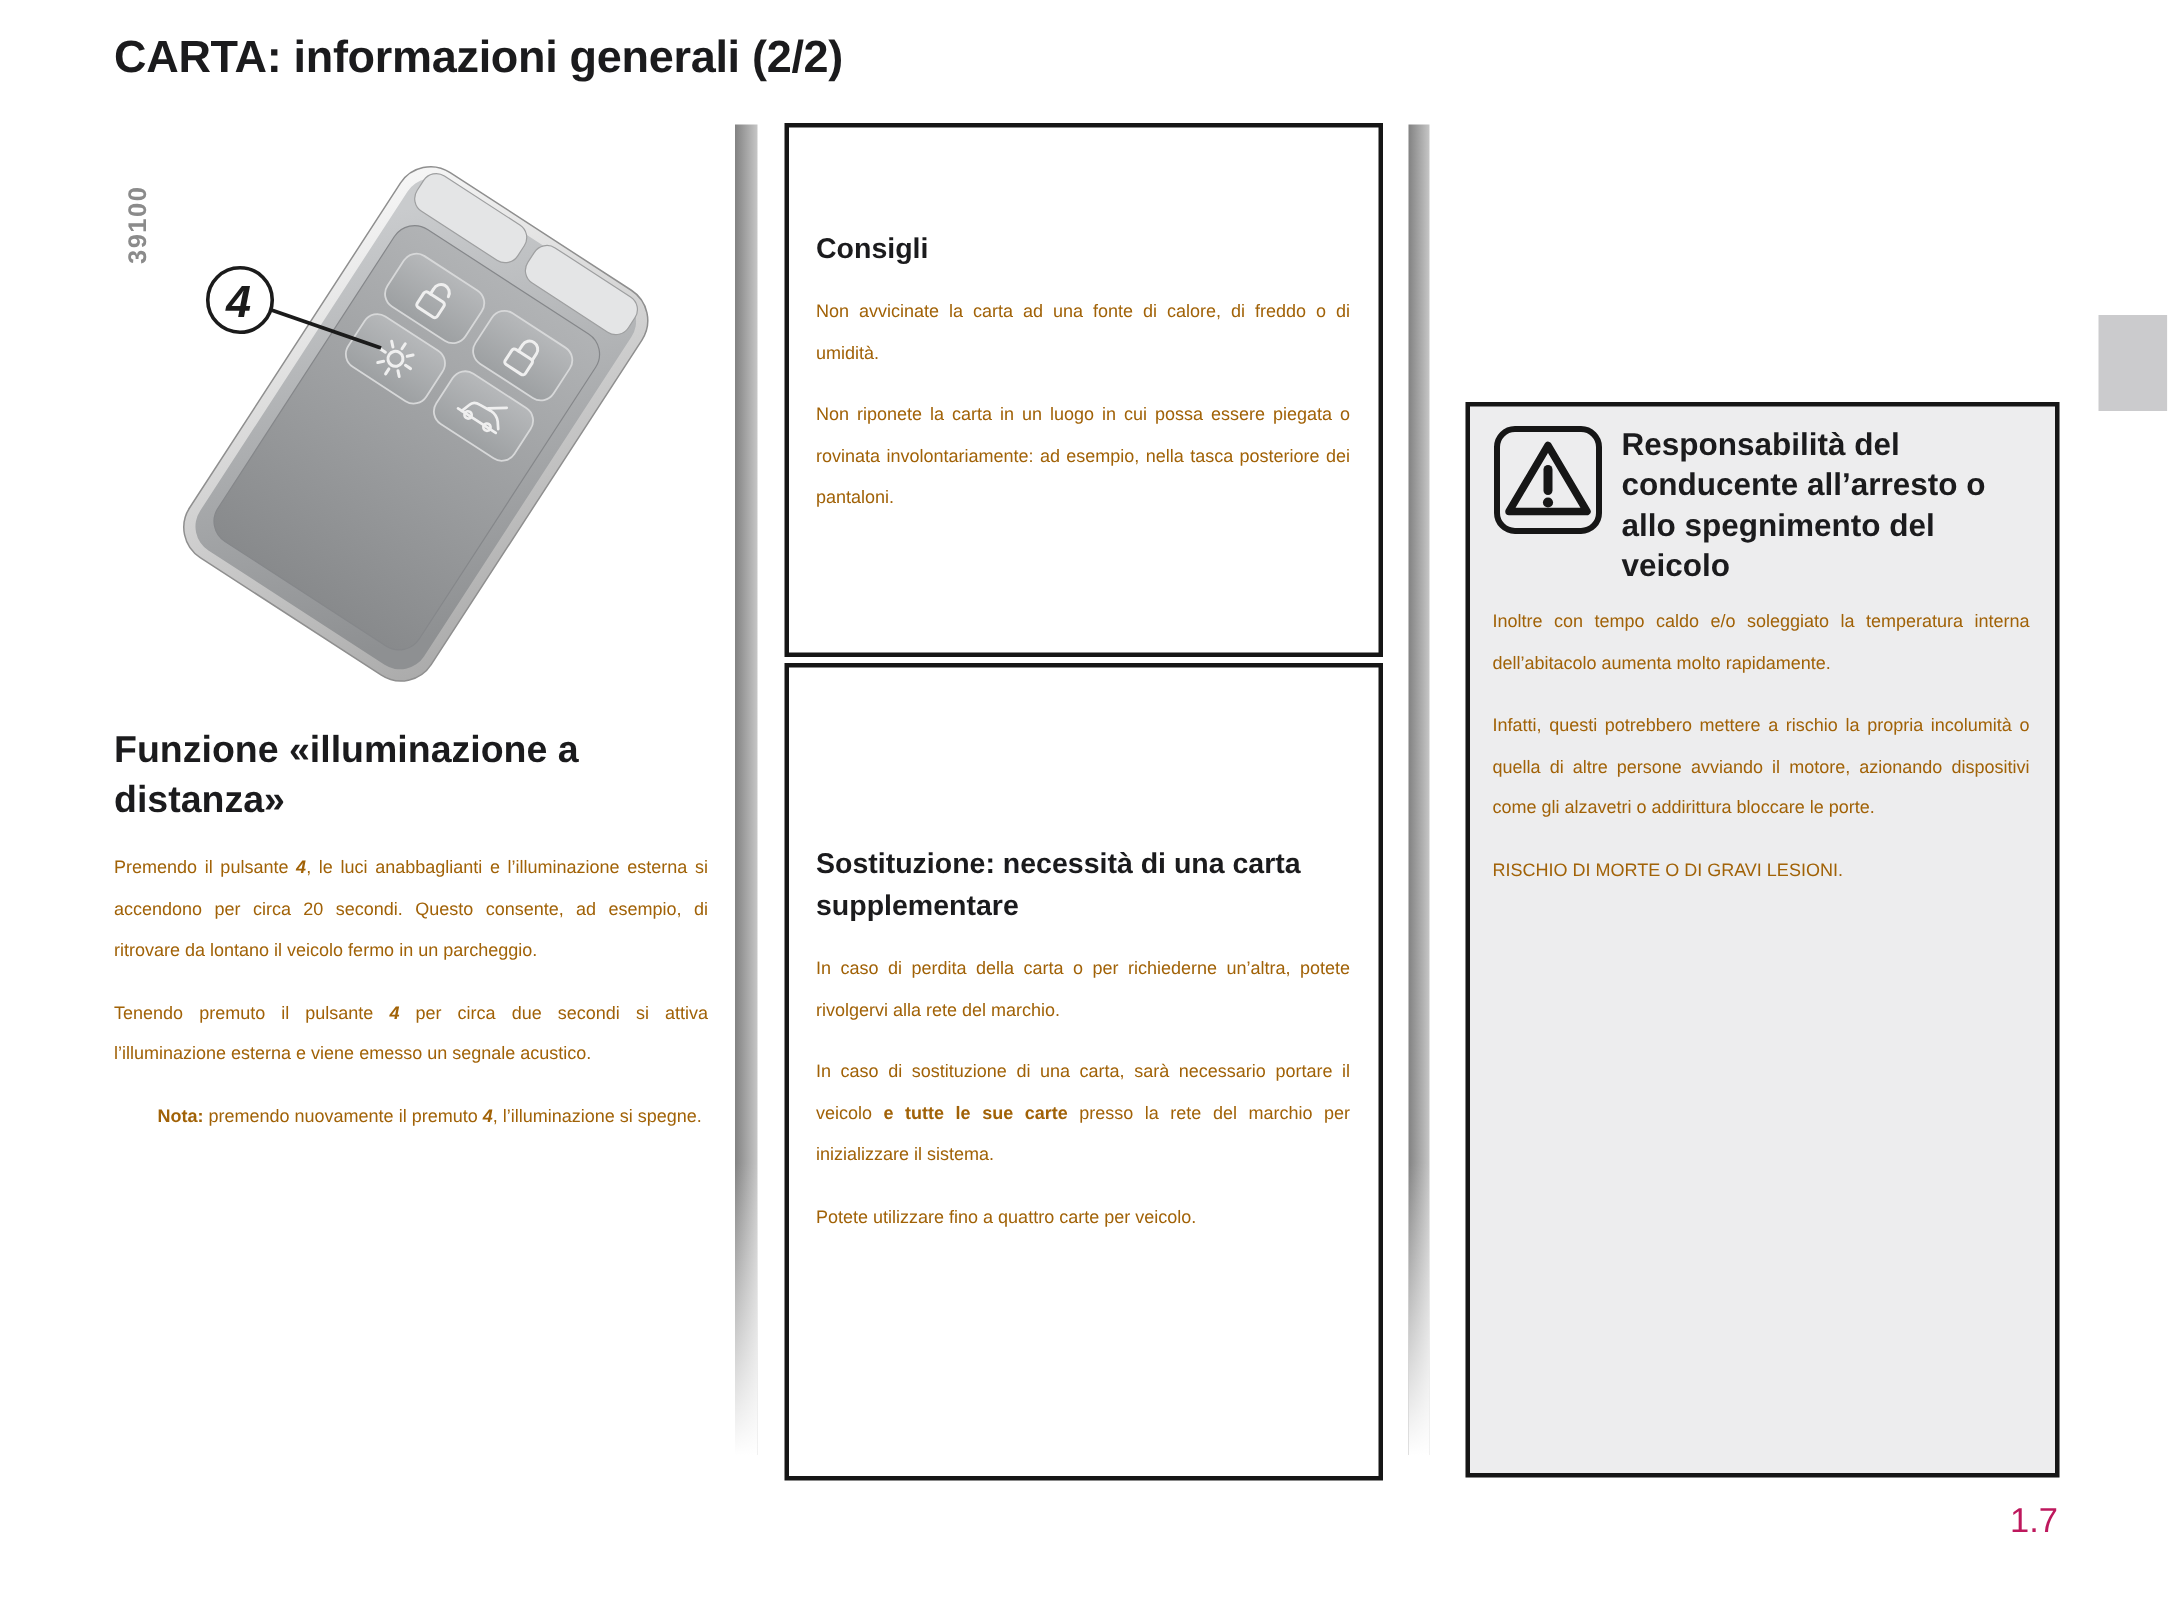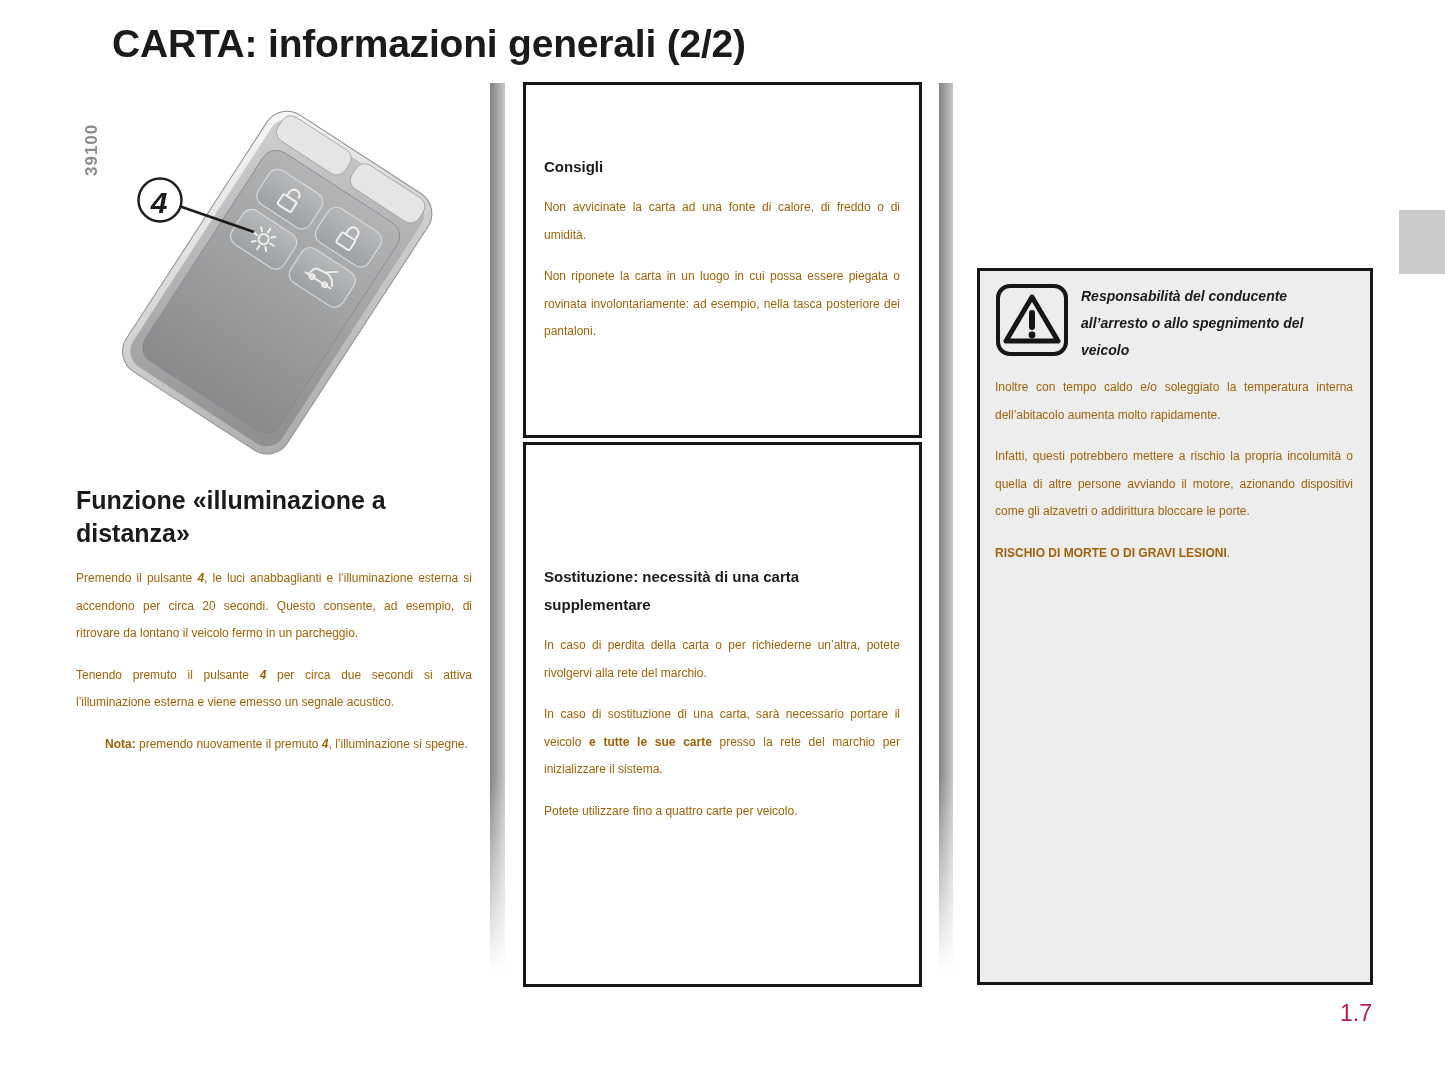--- a/index.html
+++ b/index.html
@@ -1,22 +1,22 @@
 <!DOCTYPE html>
 <html><head>
 <meta charset="utf-8">
 <style>
   html,body{margin:0;padding:0;background:#ffffff;}
   .page{
     position:relative;width:1445px;height:1070px;background:#ffffff;overflow:hidden;
     font-family:"Liberation Sans","DejaVu Sans",sans-serif;color:#1c1c1e;
   }
   .title{
-    position:absolute;left:76px;top:22px;font-size:39px;font-weight:bold;
-    letter-spacing:-0.2px;color:#1b1b1d;white-space:nowrap;margin-left:36px;
+    position:absolute;left:76px;top:22px;font-size:30px;font-weight:bold;
+    letter-spacing:-0.2px;color:#1b1b1d;white-space:nowrap;
   }
   .figure-label{
     position:absolute;left:82px;top:86px;height:90px;
     writing-mode:vertical-rl;transform:rotate(180deg);
     font-size:17px;font-weight:bold;color:#8b8b8b;letter-spacing:1px;
   }
   .illustration{position:absolute;left:75px;top:80px;width:420px;height:405px;}
   .left-col{position:absolute;left:76px;top:484px;width:396px;}
   .left-col h2{
     margin:0 0 15px 0;font-size:25px;line-height:33px;font-weight:bold;color:#1b1b1d;
@@ -31,31 +31,31 @@
   .vbar::after{
     content:"";position:absolute;left:0;top:0;width:100%;height:100%;
     background:linear-gradient(to bottom,rgba(255,255,255,0) 78%,#ffffff 100%);
   }
   .vbar1{left:490px;}
   .vbar2{left:939px;width:14px;}
   .box{
     position:absolute;box-sizing:border-box;border:3px solid #161616;background:#ffffff;
   }
   .box h3{
-    margin:0 0 13px 0;font-size:15px;line-height:28px;font-weight:bold;color:#1b1b1d;
+    margin:0 0 13px 0;font-size:19px;line-height:28px;font-weight:bold;color:#1b1b1d;
   }
   .advice-box{left:523px;top:82px;width:399px;height:356px;padding:68px 19px 0 18px;}
   .replacement-box{left:523px;top:442px;width:399px;height:545px;padding:118px 19px 0 18px;}
   .warning-box{
     left:977px;top:268px;width:396px;height:717px;background:#ededee;
     padding:10px 17px 0 15px;
   }
   .warn-head{display:flex;align-items:flex-start;margin-bottom:10px;}
   .warn-icon{flex:0 0 auto;margin:2px 12px 0 0;}
-  .warn-head h3{margin:2px 0 0 0;font-size:14px;line-height:27px;font-style:italic;}
+  .warn-head h3{margin:2px 0 0 0;font-size:21px;line-height:27px;}
   .page-number{
     position:absolute;left:1340px;top:1000px;font-size:23px;color:#be185d;
   }
   .edge-tab{
     position:absolute;left:1399px;top:210px;width:46px;height:64px;background:#cbcbcd;
   }
 </style>
 </head>
 <body>
 
@@ -155,20 +155,20 @@
       <svg class="warn-icon" width="74" height="74" viewBox="0 0 74 74">
         <rect x="3" y="3" width="68" height="68" rx="12" fill="none" stroke="#161616" stroke-width="4"></rect>
         <path d="M37,14 L63,58 L11,58 Z" fill="none" stroke="#161616" stroke-width="5" stroke-linejoin="round"></path>
         <line x1="37" y1="30" x2="37" y2="44" stroke="#161616" stroke-width="6" stroke-linecap="round"></line>
         <circle cx="37" cy="52" r="3.4" fill="#161616"></circle>
       </svg>
       <h3>Responsabilità del conducente all’arresto o allo spegnimento del veicolo</h3>
     </div>
     <p><span>Inoltre con tempo caldo e/o soleggiato la temperatura interna dell’abitacolo aumenta molto rapidamente.</span></p>
     <p><span>Infatti, questi potrebbero mettere a rischio la propria incolumità o quella di altre persone avviando il motore, azionando dispositivi come gli alzavetri o addirittura bloccare le porte.</span></p>
-    <p><span style="font-weight: bold; margin-top: 12px;">RISCHIO DI MORTE O DI GRAVI LESIONI</span><span>.</span></p>
+    <p><span style="font-weight: normal; margin-top: 12px;">RISCHIO DI MORTE O DI GRAVI LESIONI</span><span>.</span></p>
   </div>
 
   <div class="page-number">1.7</div>
 
   <div class="edge-tab"></div>
 
 </div>
 
 </body></html>

